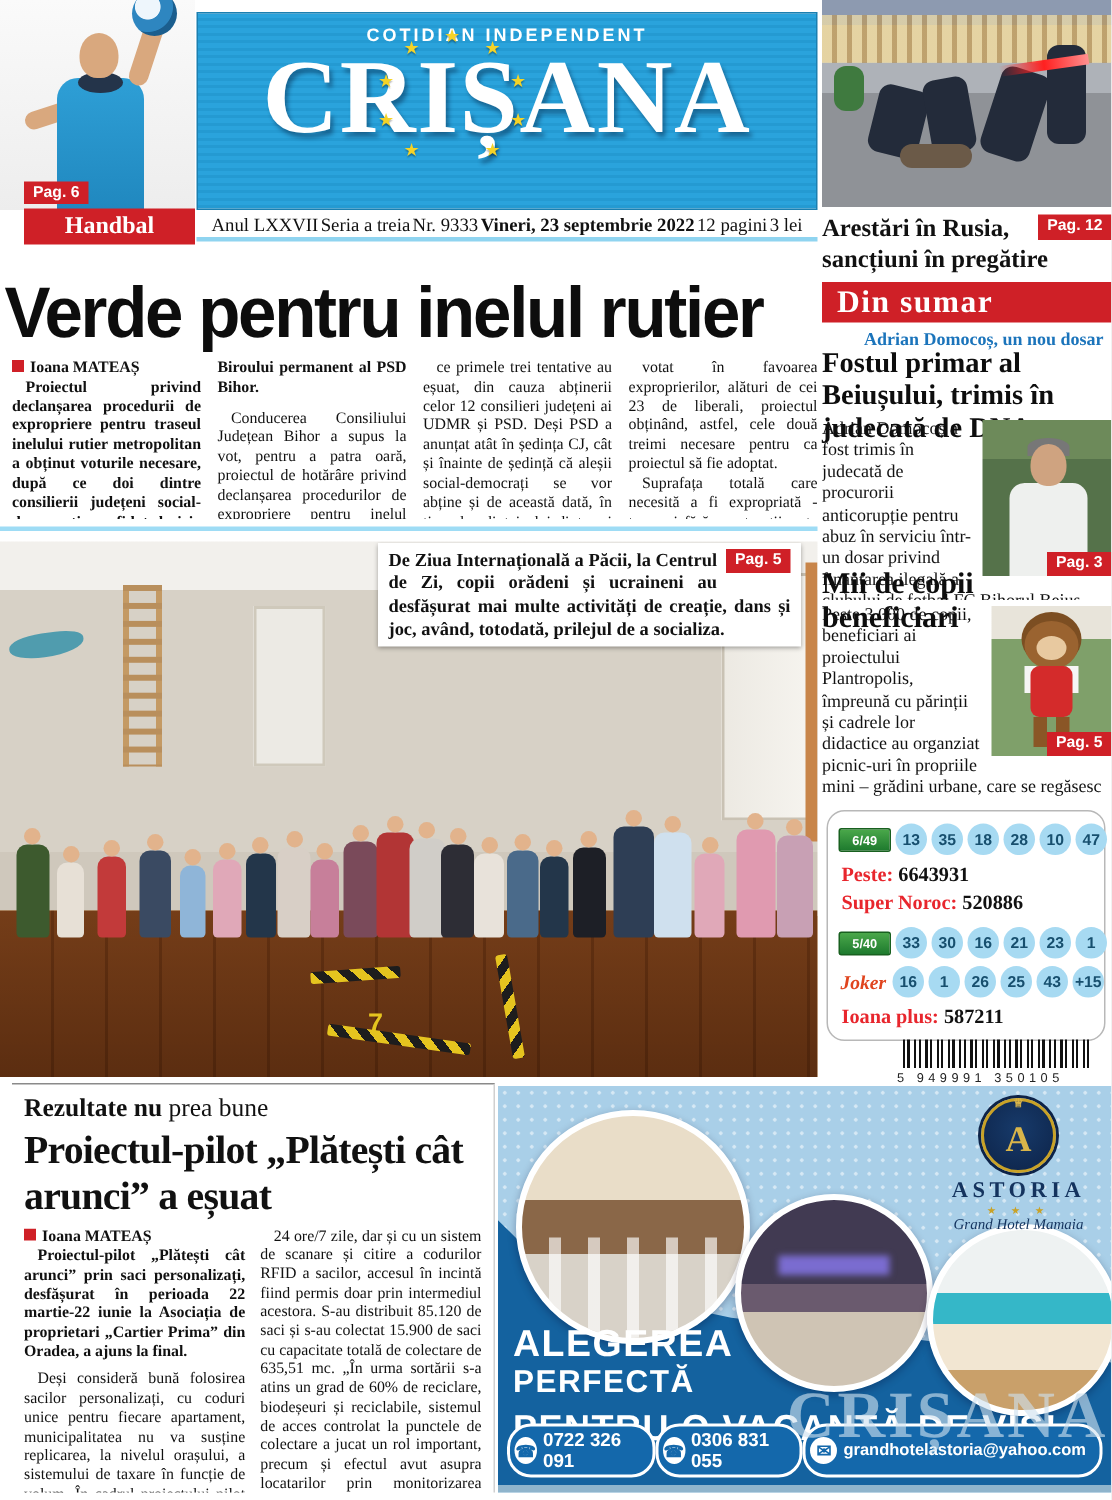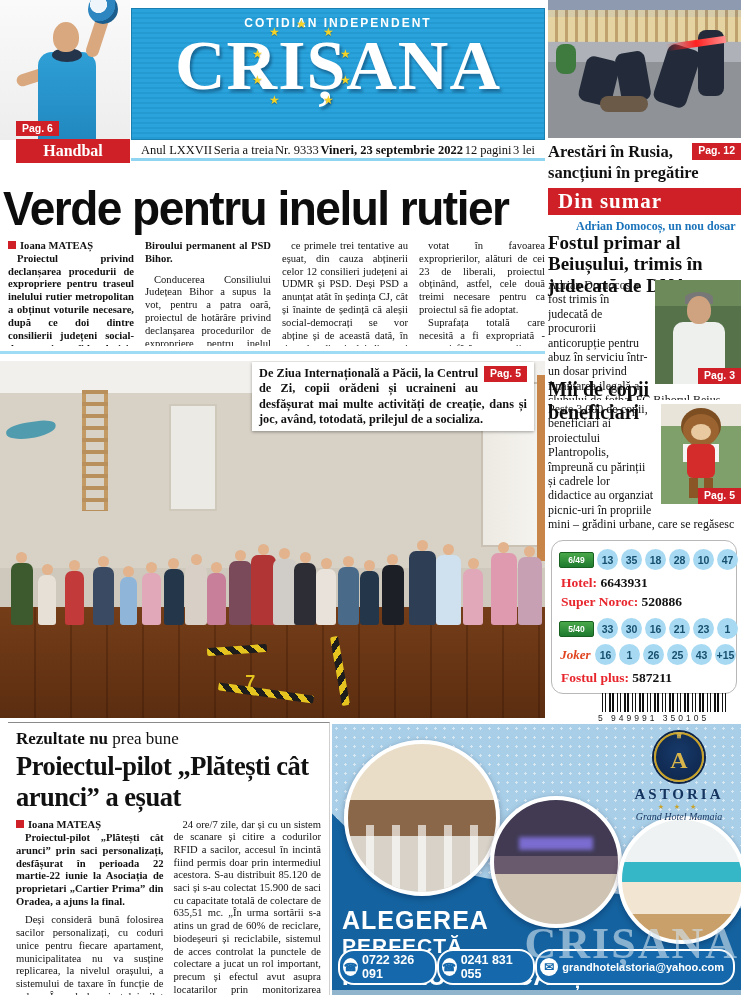--- a/index.html
+++ b/index.html
@@ -146,21 +146,21 @@
   .adc3{left:286px;top:92px;width:120px;height:120px;
         background:linear-gradient(180deg,#eef2f2 0 35%,#35b7c8 35% 52%,#f2e6d2 52% 78%,#c9a06a 78% 100%);}
   .ad-logo{position:absolute;right:14px;top:8px;width:96px;text-align:center;}
   .ad-logo-circle{margin:0 auto;width:46px;height:46px;border-radius:50%;background:radial-gradient(circle at 50% 40%,#173a6a,#0d2348);
                   border:2px solid #c9a227;box-shadow:0 0 0 2px #0d2348;color:#d9b54a;
                   font-size:24px;font-weight:bold;line-height:44px;}
   .ad-logo-crown{display:block;font-size:8px;line-height:4px;color:#d9b54a;}
   .ad-brand{margin-top:4px;color:#14335e;font-weight:bold;font-size:15px;letter-spacing:3px;}
   .ad-stars{color:#c9a227;font-size:7px;letter-spacing:4px;}
   .ad-script{font-style:italic;font-size:10px;color:#14335e;}
-  .ad-text{position:absolute;left:10px;color:#fff;font-family:"Liberation Sans",sans-serif;font-weight:bold;z-index:2;margin-top:24px;}
+  .ad-text{position:absolute;left:10px;color:#fff;font-family:"Liberation Sans",sans-serif;font-weight:bold;z-index:2;}
   .ad-l1{top:158px;font-size:25px;letter-spacing:1px;}
   .ad-l2{top:186px;font-size:21px;letter-spacing:1px;}
   .ad-l3{top:215px;font-size:24px;letter-spacing:1px;}
   .ad-pills{position:absolute;left:6px;right:6px;bottom:10px;display:flex;justify-content:space-between;z-index:4;}
   .pill{display:flex;align-items:center;gap:4px;background:#1468ab;border:2px solid #fff;border-radius:16px;
         padding:2px 9px 2px 3px;color:#fff;font-family:"Liberation Sans",sans-serif;font-weight:bold;font-size:12.5px;}
   .pill-ic{width:18px;height:18px;border-radius:50%;background:#fff;color:#1468ab;font-size:11px;
            display:flex;align-items:center;justify-content:center;}
   .pill-email .pill-ic{font-size:12px;}
   .pill-email{font-size:11px;}
@@ -364,41 +364,41 @@
   <div class="abs lotto">
     <div class="l-row">
       <span class="l-logo">6/49</span>
       <span class="l-num">13</span>
       <span class="l-num">35</span>
       <span class="l-num">18</span>
       <span class="l-num">28</span>
       <span class="l-num">10</span>
       <span class="l-num">47</span>
     </div>
-    <div class="l-line"><span class="lbl">Hotel:</span> <span>6643931</span></div>
+    <div class="l-line"><span class="lbl">Peste:</span> <span>6643931</span></div>
     <div class="l-line"><span class="lbl">Super Noroc:</span> <span>520886</span></div>
     <div class="l-row" style="margin-top:8px">
       <span class="l-logo">5/40</span>
       <span class="l-num">33</span>
       <span class="l-num">30</span>
       <span class="l-num">16</span>
       <span class="l-num">21</span>
       <span class="l-num">23</span>
       <span class="l-num">1</span>
     </div>
     <div class="l-row">
       <span class="l-joker">Joker</span>
       <span class="l-num">16</span>
       <span class="l-num">1</span>
       <span class="l-num">26</span>
       <span class="l-num">25</span>
       <span class="l-num">43</span>
       <span class="l-num">+15</span>
     </div>
-    <div class="l-line"><span class="lbl">Fostul plus:</span> <span>587211</span></div>
+    <div class="l-line"><span class="lbl">Ioana plus:</span> <span>587211</span></div>
   </div>
 
   <div class="abs barcode">
     <div class="bc-bars"></div>
     <div class="bc-digits"><span>5</span> <span>949991  350105</span></div>
   </div>
 
   <div class="abs pilot">
     <div class="pilot-kicker">
       <b>Rezultate nu</b><span> prea bune</span>
@@ -431,21 +431,21 @@
     <div class="ad-text ad-l1">ALEGEREA</div>
     <div class="ad-text ad-l2">PERFECTĂ</div>
     <div class="ad-text ad-l3">PENTRU O VACANȚĂ DE VIS!</div>
     <div class="ad-pills">
       <div class="pill">
         <span class="pill-ic">☎</span>
         <span>0722 326 091</span>
       </div>
       <div class="pill">
         <span class="pill-ic">☎</span>
-        <span>0241 831 055</span>
+        <span>0306 831 055</span>
       </div>
       <div class="pill pill-email">
         <span class="pill-ic">✉</span>
         <span>grandhotelastoria@yahoo.com</span>
       </div>
     </div>
     <div class="ad-watermark">CRIȘANA</div>
     <div class="ad-bottom"></div>
   </div>
 

